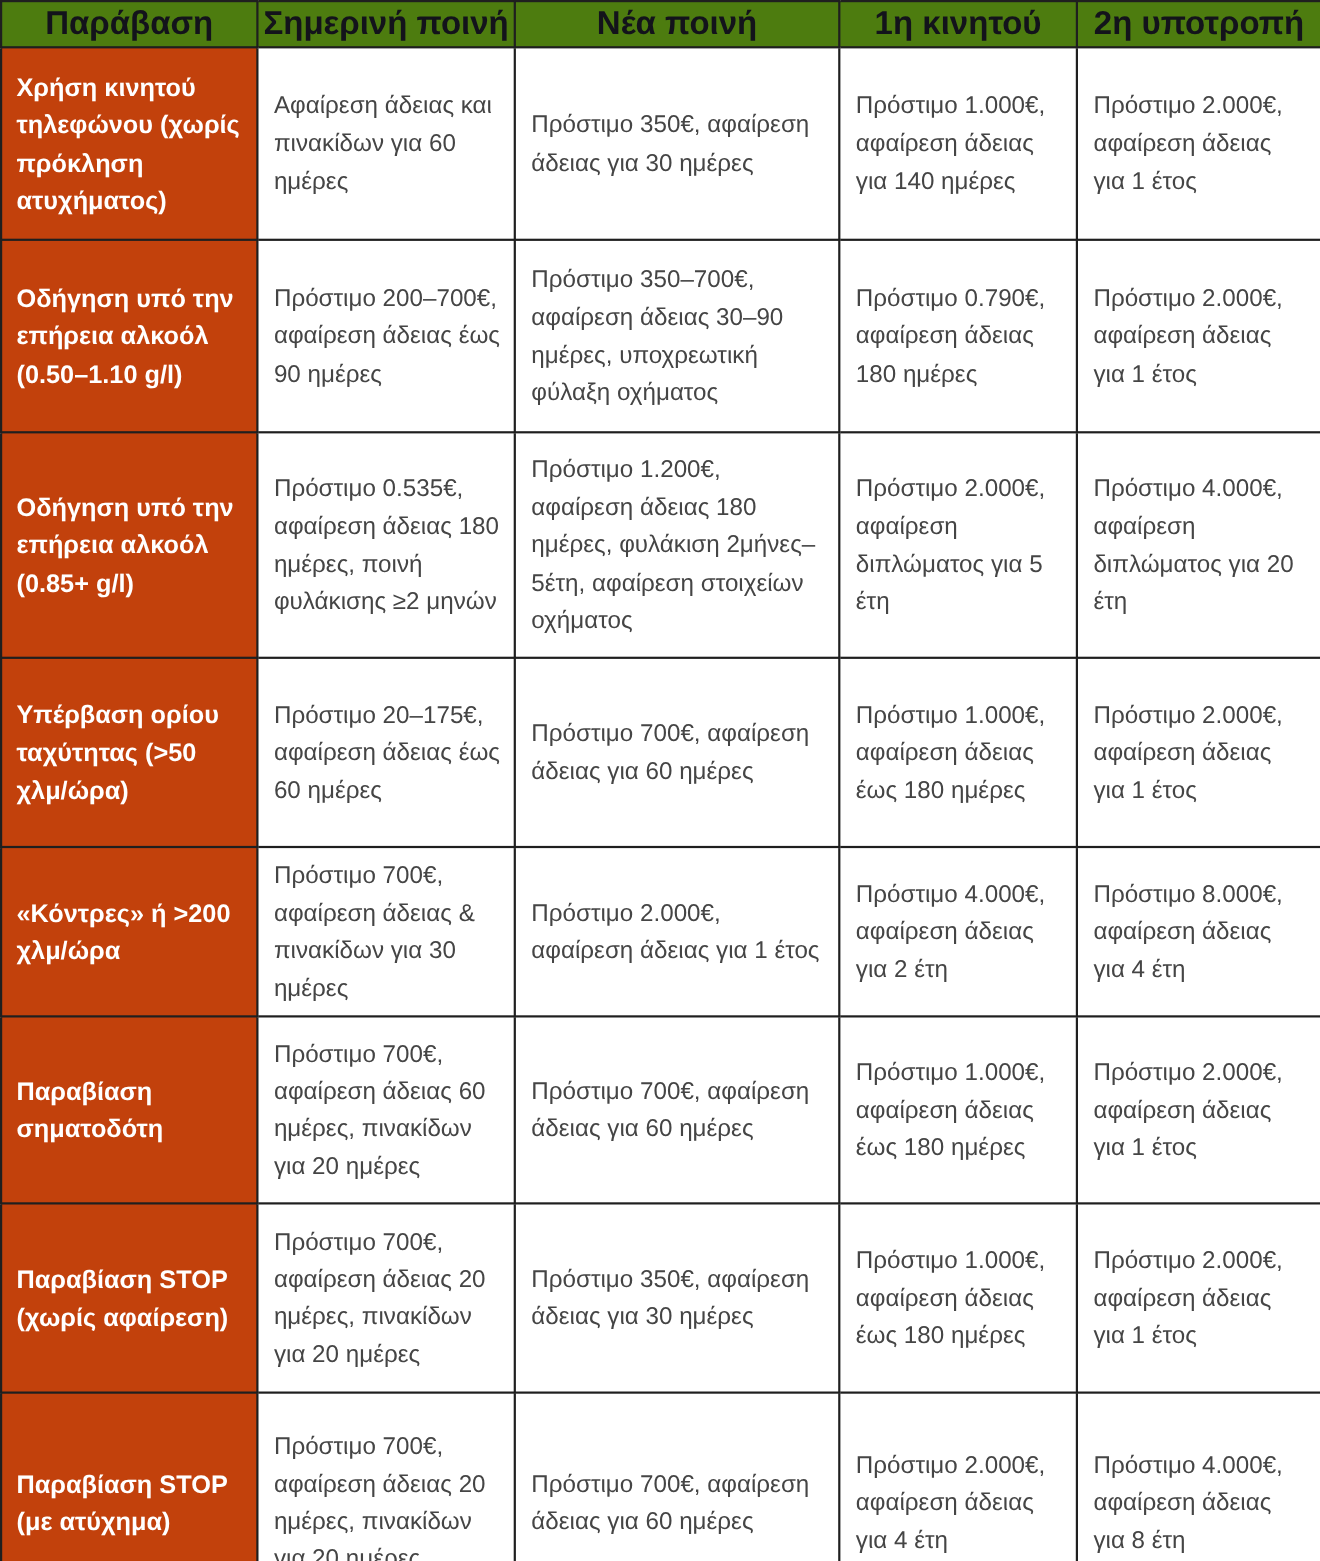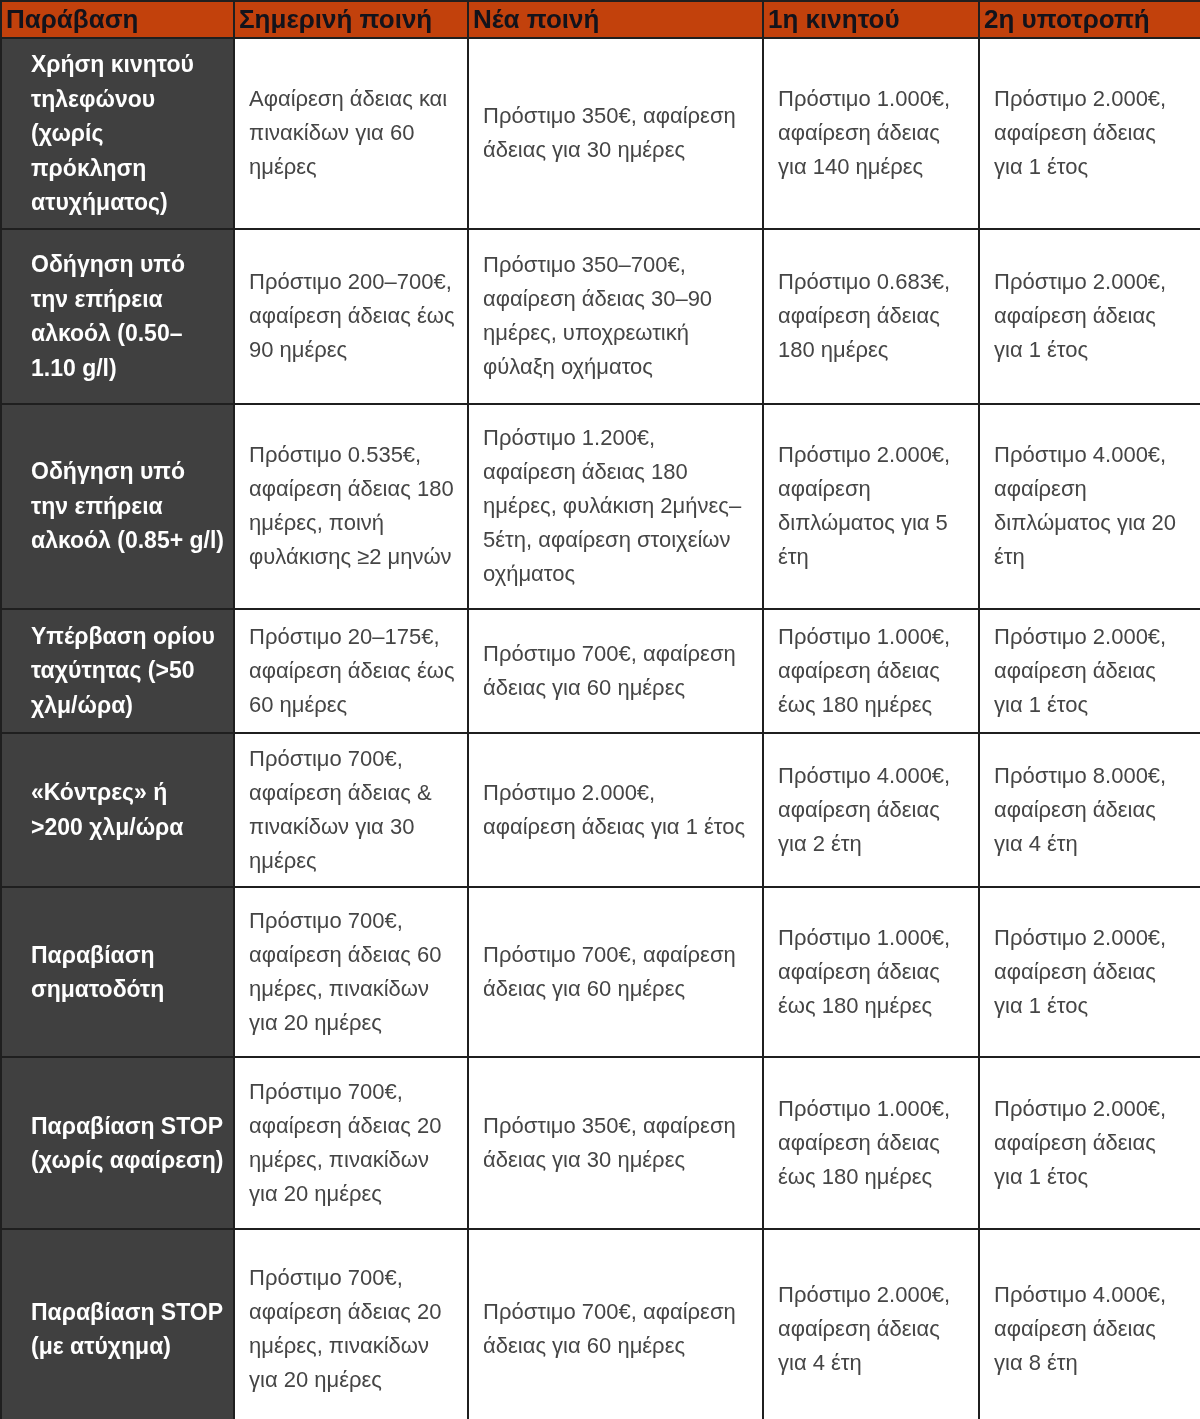--- a/index.html
+++ b/index.html
@@ -17,37 +17,37 @@
   }
   col.c-violation { width: 233px; }
   col.c-current   { width: 234px; }
   col.c-new       { width: 295px; }
   col.c-relapse1  { width: 216px; }
   col.c-relapse2  { width: 222px; }
 
   th, td { border: 2px solid #1f1f1f; }
 
   thead th {
-    background: #c2410c;
+    background: #4d7c0f;
     color: #13131b;
-    font-size: 26px;
+    font-size: 30px;
     font-weight: bold;
-    text-align: left;
+    text-align: center;
     height: 33px;
     padding: 2px 4px;
     line-height: 1.2;
   }
   tbody th.violation-cell {
-    background: #404040;
+    background: #c2410c;
     color: #ffffff;
     font-size: 23px;
     font-weight: bold;
     text-align: left;
     vertical-align: middle;
-    padding: 8px 8px 8px 29px;
+    padding: 8px 8px 8px 13px;
     line-height: 1.5;
   }
   tbody td.data-cell {
     background: #ffffff;
     color: #454545;
     font-size: 22px;
     text-align: left;
     vertical-align: middle;
     padding: 8px 10px 8px 14px;
     line-height: 1.55;
@@ -78,31 +78,31 @@
     <th class="violation-cell">Χρήση κινητού τηλεφώνου (χωρίς πρόκληση ατυχήματος)</th>
     <td class="data-cell">Αφαίρεση άδειας και πινακίδων για 60 ημέρες</td>
     <td class="data-cell">Πρόστιμο 350€, αφαίρεση άδειας για 30 ημέρες</td>
     <td class="data-cell">Πρόστιμο 1.000€, αφαίρεση άδειας για 140 ημέρες</td>
     <td class="data-cell">Πρόστιμο 2.000€, αφαίρεση άδειας για 1 έτος</td>
   </tr>
       <tr style="height: 175px; margin-top: 47px;">
     <th class="violation-cell">Οδήγηση υπό την επήρεια αλκοόλ (0.50–1.10 g/l)</th>
     <td class="data-cell">Πρόστιμο 200–700€, αφαίρεση άδειας έως 90 ημέρες</td>
     <td class="data-cell">Πρόστιμο 350–700€, αφαίρεση άδειας 30–90 ημέρες, υποχρεωτική φύλαξη οχήματος</td>
-    <td class="data-cell">Πρόστιμο 0.683€, αφαίρεση άδειας 180 ημέρες</td>
+    <td class="data-cell">Πρόστιμο 0.790€, αφαίρεση άδειας 180 ημέρες</td>
     <td class="data-cell">Πρόστιμο 2.000€, αφαίρεση άδειας για 1 έτος</td>
   </tr>
       <tr style="height: 205px;">
     <th class="violation-cell">Οδήγηση υπό την επήρεια αλκοόλ (0.85+ g/l)</th>
     <td class="data-cell">Πρόστιμο 0.535€, αφαίρεση άδειας 180 ημέρες, ποινή φυλάκισης ≥2 μηνών</td>
     <td class="data-cell">Πρόστιμο 1.200€, αφαίρεση άδειας 180 ημέρες, φυλάκιση 2μήνες–5έτη, αφαίρεση στοιχείων οχήματος</td>
     <td class="data-cell">Πρόστιμο 2.000€, αφαίρεση διπλώματος για 5 έτη</td>
     <td class="data-cell">Πρόστιμο 4.000€, αφαίρεση διπλώματος για 20 έτη</td>
   </tr>
-      <tr style="height: 124px; margin-top: 40px;">
+      <tr style="height: 172px; margin-top: 40px;">
     <th class="violation-cell">Υπέρβαση ορίου ταχύτητας (&gt;50 χλμ/ώρα)</th>
     <td class="data-cell">Πρόστιμο 20–175€, αφαίρεση άδειας έως 60 ημέρες</td>
     <td class="data-cell">Πρόστιμο 700€, αφαίρεση άδειας για 60 ημέρες</td>
     <td class="data-cell">Πρόστιμο 1.000€, αφαίρεση άδειας έως 180 ημέρες</td>
     <td class="data-cell">Πρόστιμο 2.000€, αφαίρεση άδειας για 1 έτος</td>
   </tr>
       <tr style="height: 145px;">
     <th class="violation-cell">«Κόντρες» ή &gt;200 χλμ/ώρα</th>
     <td class="data-cell">Πρόστιμο 700€, αφαίρεση άδειας &amp; πινακίδων για 30 ημέρες</td>
     <td class="data-cell">Πρόστιμο 2.000€, αφαίρεση άδειας για 1 έτος</td>

